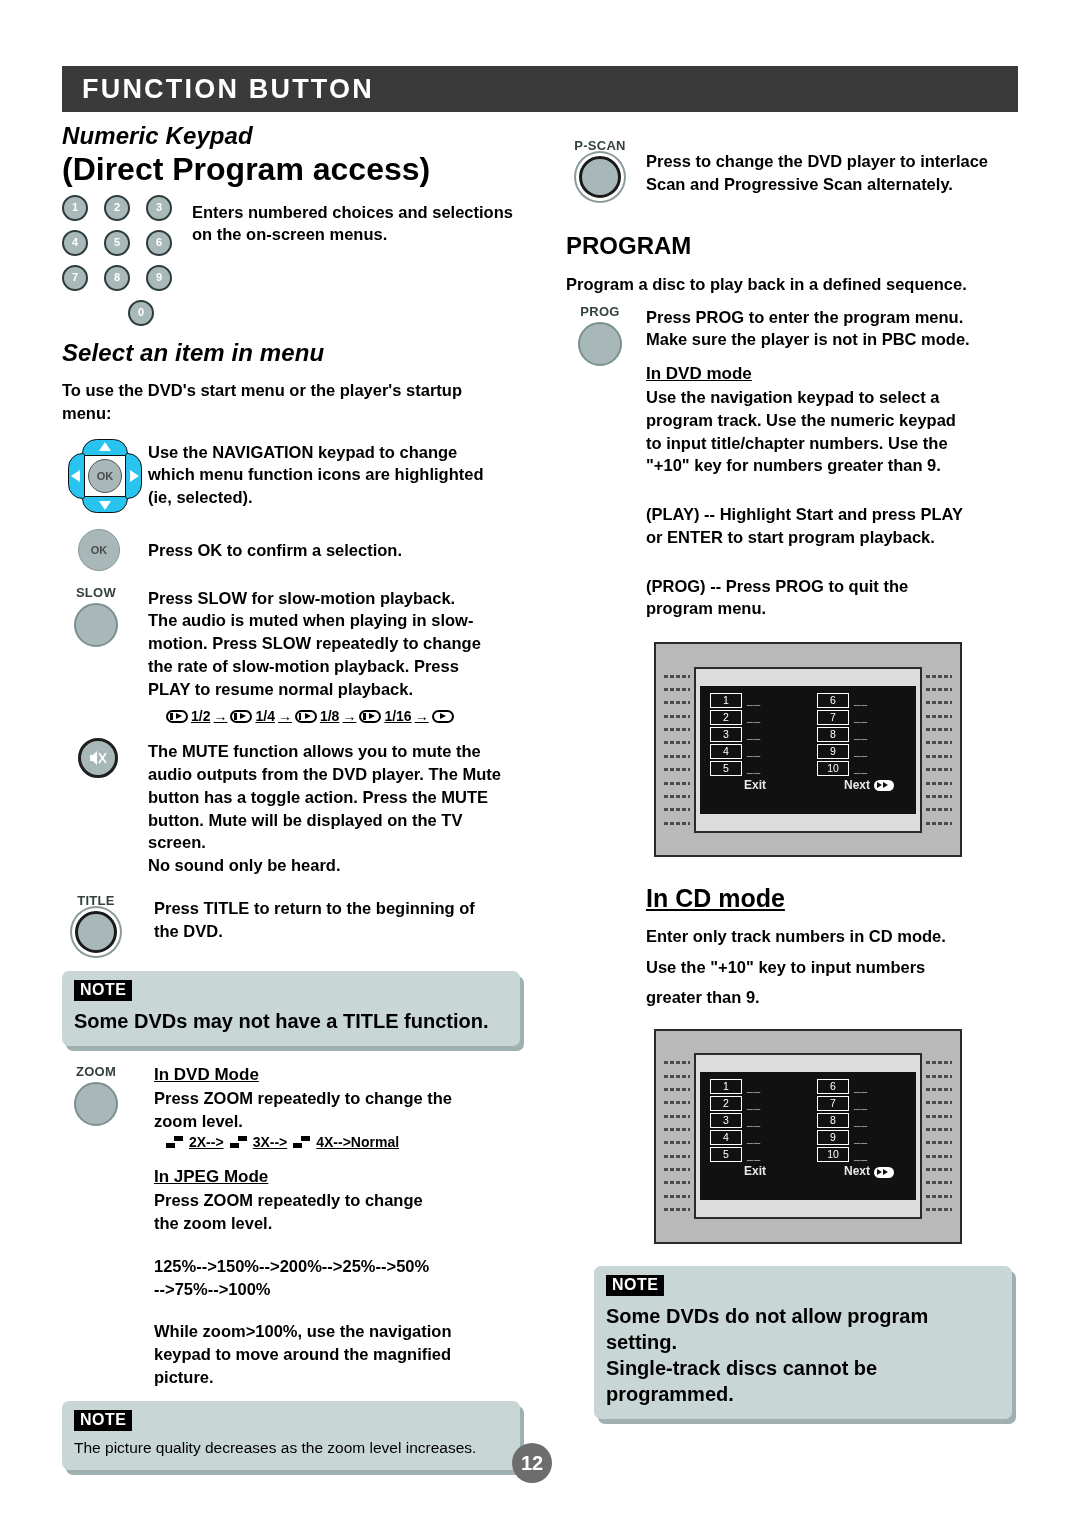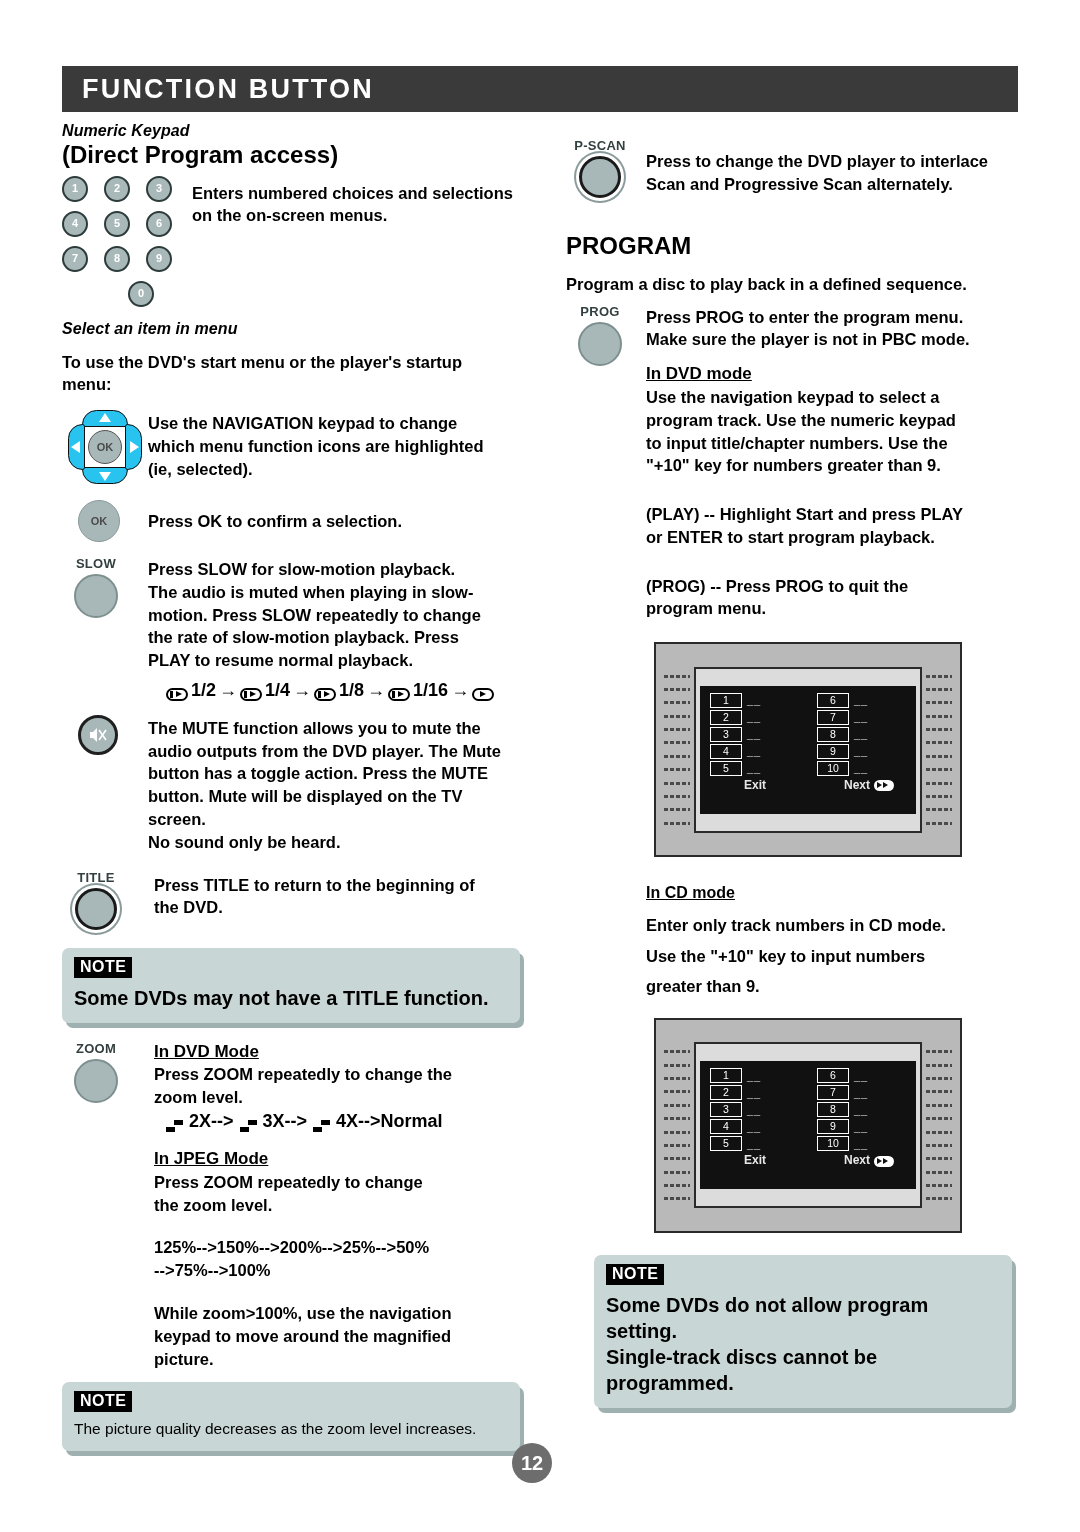--- a/index.html
+++ b/index.html
@@ -24,25 +24,25 @@
     color: #fff; font-size: 27px; font-weight: bold;
     letter-spacing: 2.2px; padding-left: 20px;
   }
 
   
   .col-left  { position: absolute; left: 62px;  top: 122px; width: 470px; }
   .col-right { position: absolute; left: 566px; top: 138px; width: 452px; }
 
   
   .h-italic {
-    font-size: 16px; font-weight: bold; font-style: italic;
+    font-size: 24px; font-weight: bold; font-style: italic;
     letter-spacing: .1px; line-height: 1.18;
   }
   .h-sub {
-    font-size: 24px; font-weight: bold; line-height: 1.2;
+    font-size: 32px; font-weight: bold; line-height: 1.2;
   }
   .h-plain {
     font-size: 24px; font-weight: bold; line-height: 1.2;
   }
   .body-txt {
     font-size: 16.5px; font-weight: bold; line-height: 1.38;
   }
   .u-head {
     font-size: 17px; font-weight: bold; text-decoration: underline;
     line-height: 1.35;
@@ -125,22 +125,22 @@
   }
   .mute-btn {
     width: 40px; height: 40px; border-radius: 50%;
     background: #a8b8b8; border: 3px solid #1f1f1f;
     display: flex; align-items: center; justify-content: center;
     margin-left: 16px;
   }
 
   
   .seq-line {
-    font-size: 18px; font-weight: bold; display: flex;
-    align-items: flex-end; gap: 3px; flex-wrap: nowrap;
+    font-size: 14px; font-weight: bold; display: flex;
+    align-items: center; gap: 3px; flex-wrap: nowrap; text-decoration: underline;
   }
   .sm-ico {
     display: inline-block; width: 22px; height: 13px;
     border: 2px solid #000; border-radius: 7px;
     position: relative; vertical-align: middle;
   }
   .sm-ico::before {
     content: ""; position: absolute; left: 2px; top: 1px;
     width: 2.5px; height: 7px; background: #000;
   }
@@ -558,21 +558,21 @@
             <div class="line"></div>
           <div class="line"></div>
             <div class="line"></div>
             <div class="line"></div>
             <div class="line"></div>
         </div>
       </div>
     </div>
 
     <div style="margin-top:26px;padding-left:80px;">
-      <div class="h-plain" style="text-decoration:underline;font-size:16px;">In CD mode</div>
+      <div class="h-plain" style="text-decoration:underline;font-size:25px;">In CD mode</div>
       <div class="sp8"></div>
       <div class="body-txt" style="line-height:1.85;">Enter only track numbers in CD mode.</div>
       <div class="body-txt" style="line-height:1.85;">Use the "+10" key to input numbers</div>
       <div class="body-txt" style="line-height:1.85;">greater than 9.</div>
     </div>
 
     <div style="margin-top:16px;padding-left:88px;">
       <div class="tv">
         <div class="speaker">
           <div class="line"></div>

